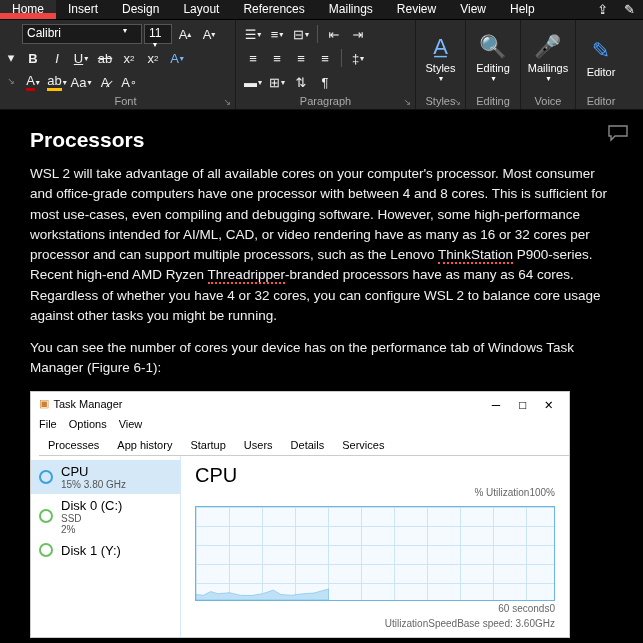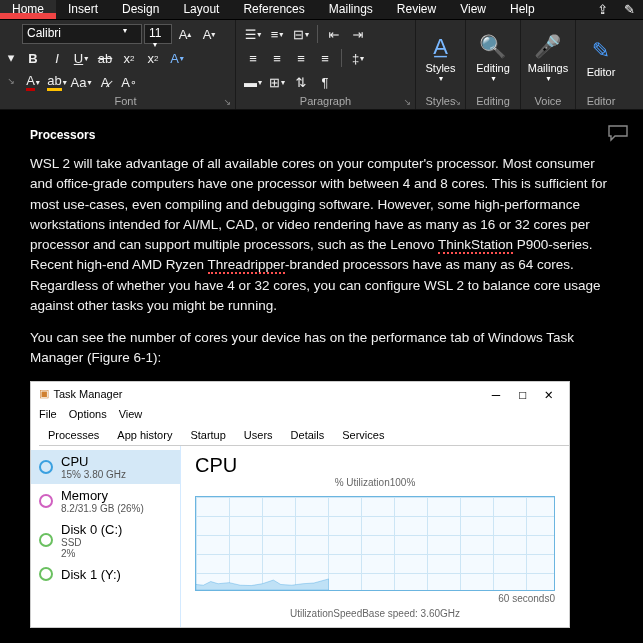--- a/index.html
+++ b/index.html
@@ -15,21 +15,21 @@
 .ribbon-group .label { position: absolute; bottom: 2px; left: 0; right: 0; text-align: center; font-size: 11px; color: #aaa; }
 .ribbon-group .dialog-launcher { position: absolute; bottom: 2px; right: 4px; font-size: 9px; color: #888; }
 .row { display: flex; align-items: center; gap: 2px; height: 24px; }
 .select { background: #1a1a1a; border: 1px solid #555; color: #fff; font-size: 12px; padding: 1px 14px 1px 4px; height: 20px; position:relative; }
 .select.font { width: 120px; }
 .select.size { width: 28px; }
 .btn { width: 22px; height: 22px; display:flex; align-items:center; justify-content:center; font-size:13px; color:#eee; cursor:pointer; }
 .big-btn { display:flex; flex-direction:column; align-items:center; justify-content:center; padding:4px 8px; font-size:11px; cursor:pointer; height:70px; }
 .big-btn .icon { font-size:22px; height:30px; display:flex; align-items:center;}
 .content { background: #000; padding: 18px 30px; height: calc(643px - 110px); overflow:hidden; position:relative;}
-h2 { font-size: 12px; font-weight: bold; margin-bottom: 12px; }
+h2 { font-size: 21px; font-weight: bold; margin-bottom: 12px; }
 .para { font-size: 13.5px; line-height: 1.5; color: #f0f0f0; margin-bottom: 12px; }
 .spellerr { border-bottom: 2px dotted #ff5050; }
 .comment-icon{ position:absolute; top:14px; right:14px; color:#888;}
 .tm { margin-top:12px; background:#fff; border:1px solid #ccc; color:#000; font-family: "Segoe UI", Arial, sans-serif; width:540px;}
 .tm-title { display:flex; align-items:center; padding:4px 8px; font-size:11px; }
 .tm-title .t { margin-left:4px;}
 .tm-title .sp{flex:1;}
 .tm-win{ padding:0 8px; font-size:14px; font-family:monospace; display:flex; gap:18px;}
 .tm-menu{ padding:2px 8px; font-size:11px; display:flex; gap:12px;}
 .tm-tabs{ display:flex; font-size:11px; border-bottom:1px solid #ccc; margin-top:2px;margin-left:8px;}
@@ -41,21 +41,21 @@
 .tm-item.active{ background:#d4e8f7;}
 .tm-ring{ width:14px; height:14px; border:2px solid; border-radius:50%;}
 .tm-item .sub{ font-size:10px; color:#555;}
 .tm-main{ flex:1; padding:8px 14px;}
 .tm-main h3{ font-size:20px; font-weight:400; display:inline-block;}
 .tm-main .cpudesc{ font-size:11px; float:right; margin-top:8px; color:#333;}
 .graph{ margin-top:8px; border:1px solid #6bb5e0; height:95px; background:linear-gradient(to right, #f4faff, #f4faff); position:relative; overflow:hidden;}
 .graph-grid{position:absolute;inset:0;background-image:linear-gradient(#cce5f5 1px,transparent 1px),linear-gradient(90deg,#cce5f5 1px,transparent 1px);background-size:33px 19px;}
 .graph-area{position:absolute;bottom:0;left:0;right:0;height:35px;}
 .graph-labels{display:flex;justify-content:flex-end;font-size:10px;color:#666;margin-top:2px;}
-.util-row{display:flex;justify-content:center;font-size:10px;color:#666;}
+.util-row{display:flex;justify-content:flex-end;font-size:10px;color:#666;}
 .divider{width:1px;background:#555;height:18px;margin:0 3px;}
 .chev{font-size:8px;margin-left:1px;}
 .underline-yellow{border-bottom:3px solid #ffc000;}
 .small-left{width:16px;display:flex;flex-direction:column;gap:2px;padding-top:26px;}
 </style>
 </head>
 <body>
 
 <div class="menubar">
   <span class="tab active">Home</span>
@@ -225,27 +225,20 @@
     <div class="tm-body">
       <div class="tm-side">
         <div class="tm-item active">
           <div class="tm-ring" style="border-color:#3aa0e0;"></div>
           <div>
               <div>CPU</div>
               <div class="sub">15%  3.80 GHz</div>
             </div>
         </div>
         <div class="tm-item">
-          <div class="tm-ring" style="border-color:#d060c0;"></div>
-          <div>
-              <div>Memory</div>
-              <div class="sub">8.2/31.9 GB (26%)</div>
-            </div>
-        </div>
-        <div class="tm-item">
           <div class="tm-ring" style="border-color:#6ac060;"></div>
           <div>
               <div>Disk 0 (C:)</div>
               <div class="sub" style="white-space:pre;">SSD
 2%</div>
             </div>
         </div>
         <div class="tm-item">
           <div class="tm-ring" style="border-color:#6ac060;"></div>
           <div>

